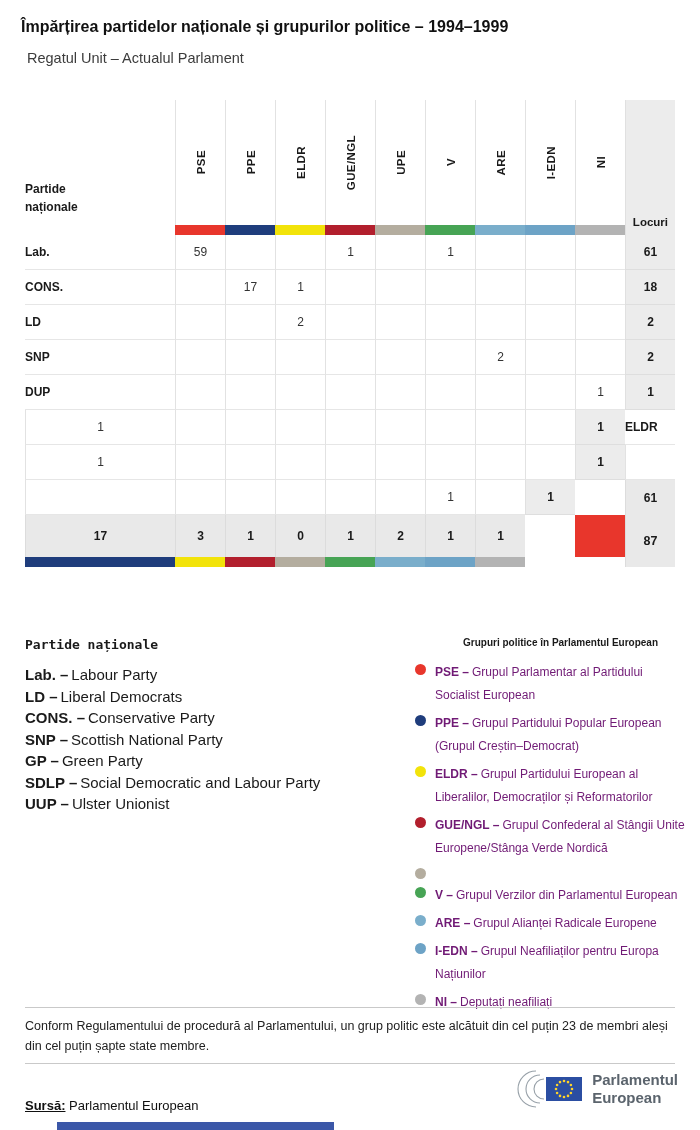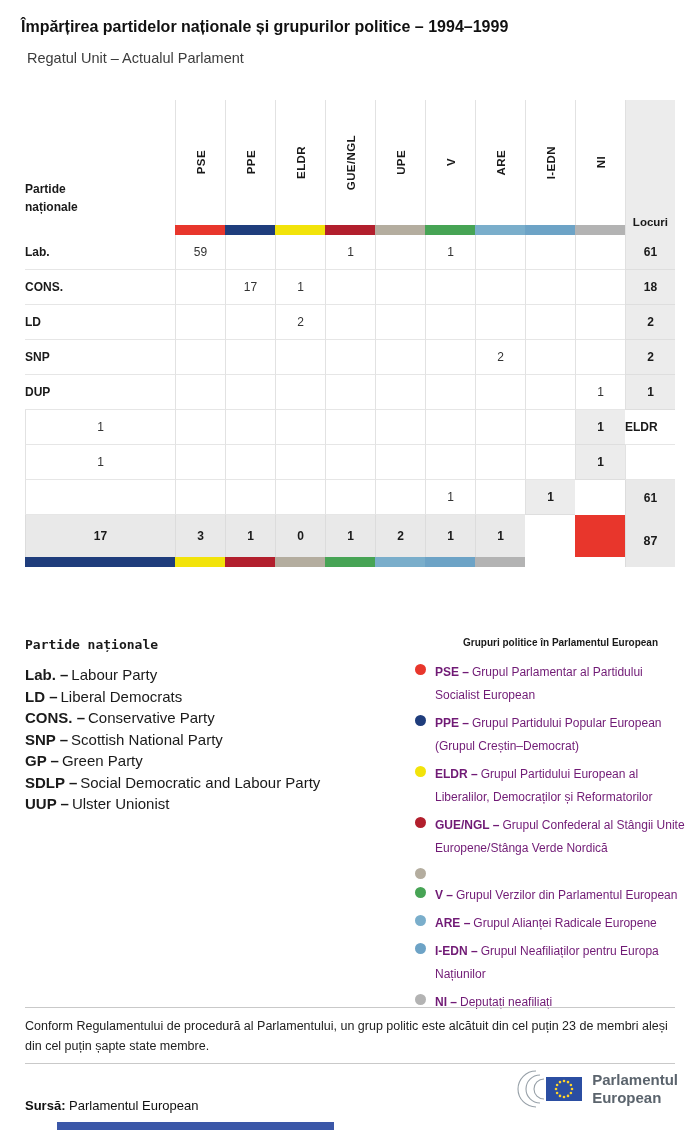--- a/index.html
+++ b/index.html
@@ -48,21 +48,21 @@
   .gl-dot { width:11px; height:11px; border-radius:50%; flex:0 0 11px; margin-top:3px; }
   .gl-text { font-size:12px; line-height:23px; color:#701a75; }
   .gl-abbr { font-weight:700; margin-right:3px; }
 
   
   .rule { position:absolute; left:25px; width:650px; border:0; border-top:1px solid #c9c9c9; }
   .rule-1 { top:1007px; }
   .rule-2 { top:1063px; }
   .footnote { position:absolute; left:25px; top:1016px; width:650px; font-size:12.5px; line-height:1.6; color:#222; }
   .source { position:absolute; left:25px; top:1098px; font-size:13px; color:#111; }
-  .source-label { font-weight:700; }
+  .source-label { font-weight:700;text-decoration:underline; }
   .logo { position:absolute; right:22px; top:1066px; display:flex; align-items:center; gap:6px; }
   .logo-text { font-weight:700; font-size:15px; line-height:1.2; color:#5b646d; }
   .footer-bar { position:absolute; left:57px; top:1122px; width:277px; height:8px; background:#3b57a8; }
 </style>
 </head>
 <body>
 
 <div class="page">
 
   <h1 class="page-title">Împărțirea partidelor naționale și grupurilor politice – 1994–1999</h1>

